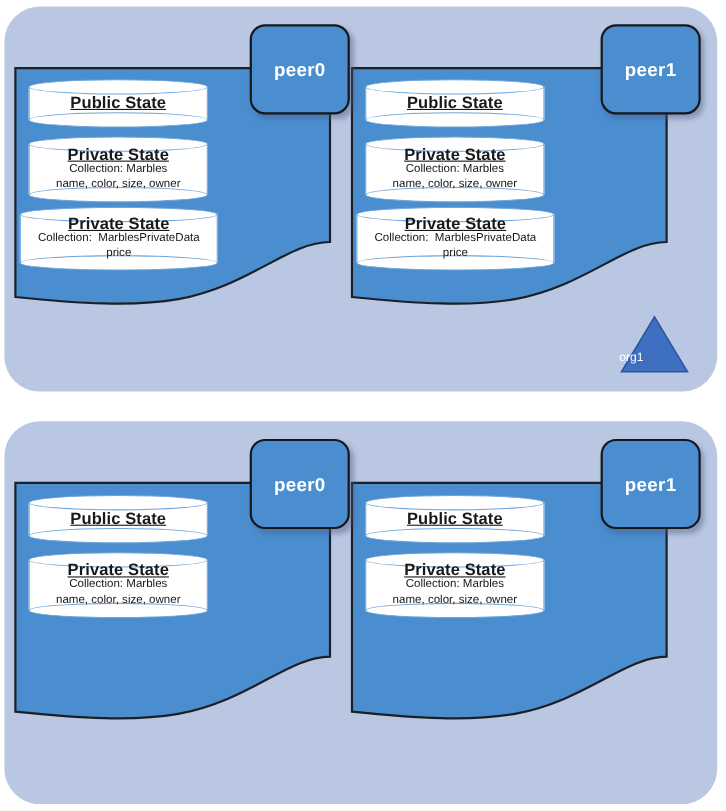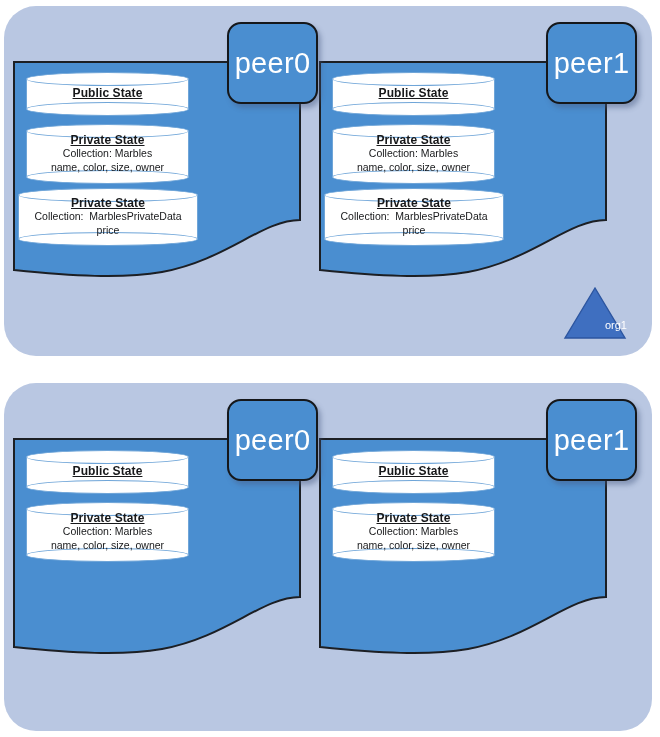--- a/index.html
+++ b/index.html
@@ -27,22 +27,22 @@
     position:absolute;
     background:#4a8ed0;
     border:2.5px solid #15171a;
     border-radius:14px;
     display:flex;align-items:center;justify-content:center;
     box-shadow:3px 4px 5px rgba(70,90,130,.45);
     z-index:6;
   }
   .peer-box span{
     color:#ffffff;
-    font-weight:normal;
-    font-size:29px;
+    font-weight:bold;
+    font-size:17px;
     letter-spacing:.3px;
     line-height:1;
   }
 
   
   .cyl{position:absolute;z-index:4;}
   .cyl .cyl-body{
     position:absolute;left:0;right:0;
     top:7px;bottom:7px;
     background:#ffffff;
@@ -69,33 +69,33 @@
     align-items:center;justify-content:center;
     text-align:center;
     color:#17181a;
     font-size:10.5px;
     line-height:13.5px;
     z-index:3;
   }
   .cyl .cyl-title{
     font-weight:bold;
     text-decoration:underline;
-    font-size:12px;
+    font-size:15px;
     letter-spacing:.1px;
     white-space:pre;
   }
   .cyl .cyl-line{white-space:pre;}
 
   
   .org-tri{position:absolute;z-index:5;}
   .org-tri svg{display:block;}
   .org-tri .tri-label{
     position:absolute;left:0;right:0;
     bottom:9px;
-    text-align:right;
+    text-align:left;
     color:#ffffff;
     font-size:11px;
     line-height:12px;
     pointer-events:none;
   }
 </style>
 </head>
 <body>
 
 <div class="canvas">

